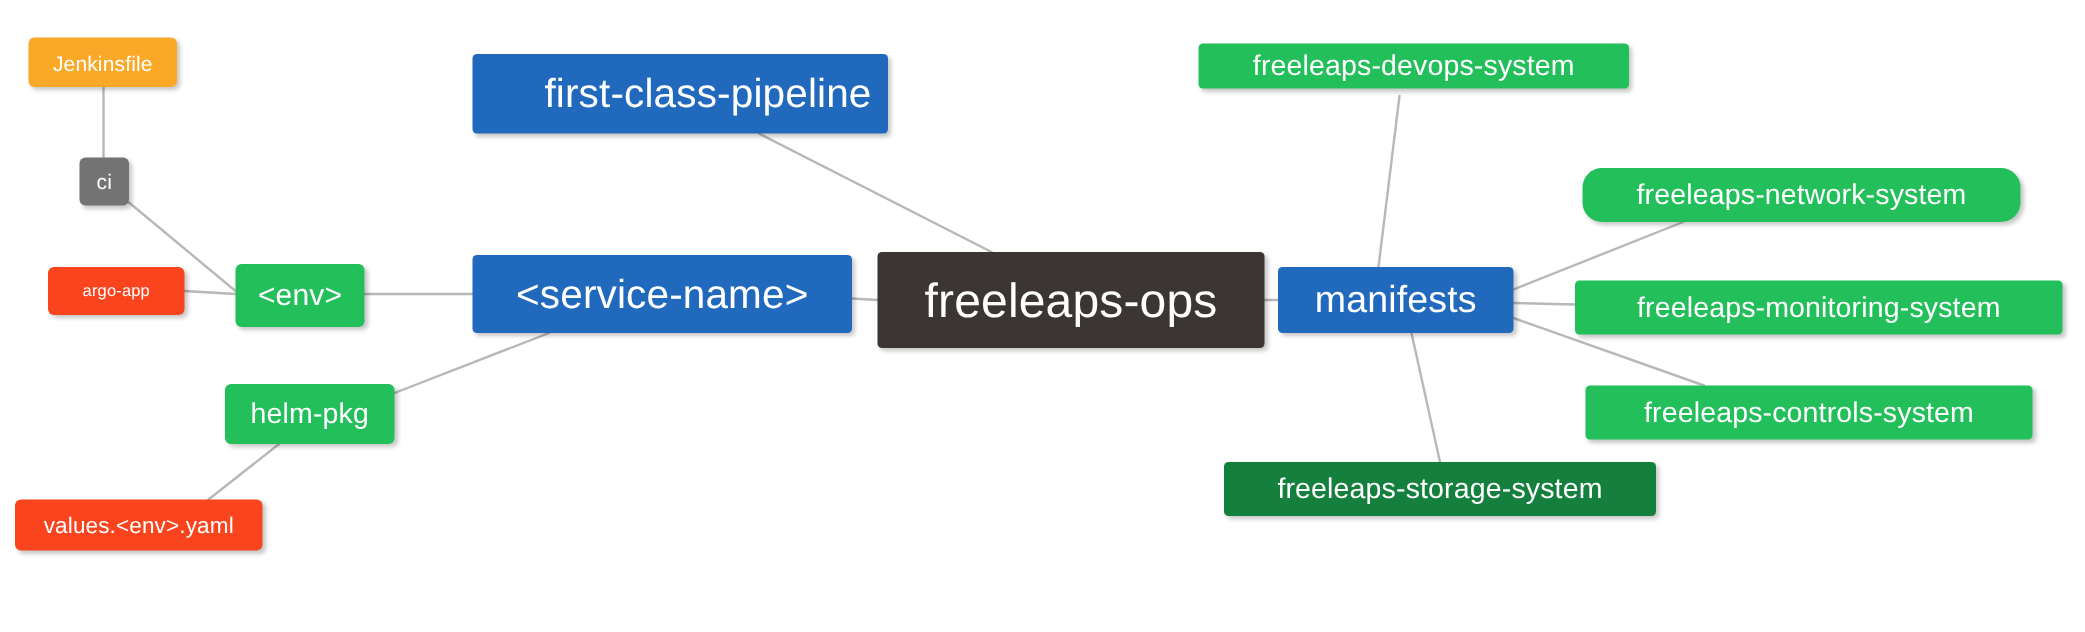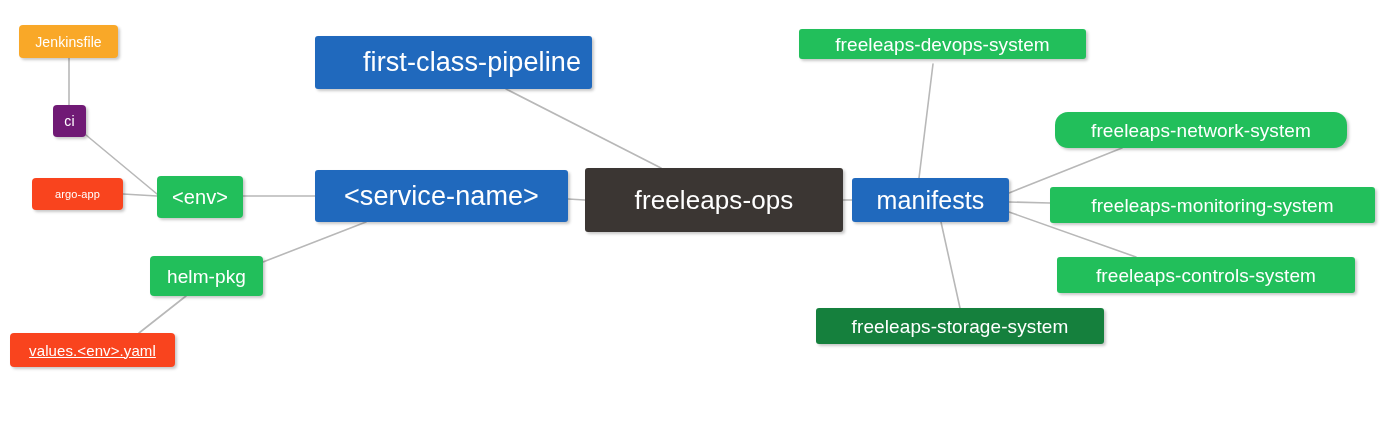--- a/index.html
+++ b/index.html
@@ -53,28 +53,28 @@
       <line x1="506" y1="89" x2="661" y2="168" stroke="#b8b8b8" stroke-width="1.6" stroke-linecap="round"></line>
       <line x1="843" y1="200" x2="852" y2="200" stroke="#b8b8b8" stroke-width="1.6" stroke-linecap="round"></line>
       <line x1="919" y1="178" x2="933" y2="64" stroke="#b8b8b8" stroke-width="1.6" stroke-linecap="round"></line>
       <line x1="1009" y1="193" x2="1122" y2="148" stroke="#b8b8b8" stroke-width="1.6" stroke-linecap="round"></line>
       <line x1="1009" y1="202" x2="1050" y2="203" stroke="#b8b8b8" stroke-width="1.6" stroke-linecap="round"></line>
       <line x1="1009" y1="212" x2="1136" y2="257" stroke="#b8b8b8" stroke-width="1.6" stroke-linecap="round"></line>
       <line x1="941" y1="222" x2="960" y2="308" stroke="#b8b8b8" stroke-width="1.6" stroke-linecap="round"></line>
     </svg>
   <div id="nodes">
       <div class="node" style="left: 19px; top: 25px; width: 99px; height: 33px; background: rgb(249, 168, 40); font-size: 14px; border-radius: 4px;">Jenkinsfile</div>
-      <div class="node" style="left: 53px; top: 105px; width: 33px; height: 32px; background: #701a75; font-size: 14px; border-radius: 4px;">ci</div>
+      <div class="node" style="left: 53px; top: 105px; width: 33px; height: 32px; background: #737373; font-size: 14px; border-radius: 4px;">ci</div>
       <div class="node" style="left: 32px; top: 178px; width: 91px; height: 32px; background: rgb(249, 68, 30); font-size: 11px; border-radius: 4px;">argo-app</div>
       <div class="node" style="left: 157px; top: 176px; width: 86px; height: 42px; background: rgb(34, 191, 91); font-size: 20px; border-radius: 4px;">&lt;env&gt;</div>
       <div class="node" style="left: 150px; top: 256px; width: 113px; height: 40px; background: rgb(34, 191, 91); font-size: 19px; border-radius: 4px;">helm-pkg</div>
-      <div class="node" style="left: 10px; top: 333px; width: 165px; height: 34px; background: rgb(249, 68, 30); font-size: 15px; border-radius: 4px; text-decoration: underline;">values.&lt;env&gt;.yaml</div>
+      <div class="node" style="left: 10px; top: 333px; width: 165px; height: 34px; background: rgb(249, 68, 30); font-size: 15px; border-radius: 4px;">values.&lt;env&gt;.yaml</div>
       <div class="node" style="left: 315px; top: 36px; width: 277px; height: 53px; background: rgb(32, 105, 189); font-size: 27px; border-radius: 3px; padding-left: 37px;">first-class-pipeline</div>
       <div class="node" style="left: 315px; top: 170px; width: 253px; height: 52px; background: rgb(32, 105, 189); font-size: 27px; border-radius: 3px;">&lt;service-name&gt;</div>
-      <div class="node" style="left: 585px; top: 168px; width: 258px; height: 64px; background: rgb(59, 54, 51); font-size: 26px; border-radius: 3px;">freeleaps-ops</div>
+      <div class="node" style="left: 585px; top: 168px; width: 258px; height: 64px; background: rgb(59, 54, 51); font-size: 32px; border-radius: 3px;">freeleaps-ops</div>
       <div class="node" style="left: 852px; top: 178px; width: 157px; height: 44px; background: rgb(32, 105, 189); font-size: 25px; border-radius: 3px;">manifests</div>
       <div class="node" style="left: 799px; top: 29px; width: 287px; height: 30px; background: rgb(34, 191, 91); font-size: 19px; border-radius: 3px;">freeleaps-devops-system</div>
       <div class="node" style="left: 1055px; top: 112px; width: 292px; height: 36px; background: rgb(34, 191, 91); font-size: 19px; border-radius: 13px;">freeleaps-network-system</div>
       <div class="node" style="left: 1050px; top: 187px; width: 325px; height: 36px; background: rgb(34, 191, 91); font-size: 19px; border-radius: 3px;">freeleaps-monitoring-system</div>
       <div class="node" style="left: 1057px; top: 257px; width: 298px; height: 36px; background: rgb(34, 191, 91); font-size: 19px; border-radius: 3px;">freeleaps-controls-system</div>
       <div class="node" style="left: 816px; top: 308px; width: 288px; height: 36px; background: #15803d; font-size: 19px; border-radius: 3px;">freeleaps-storage-system</div>
     </div>
 </div>
 
 </body></html>

